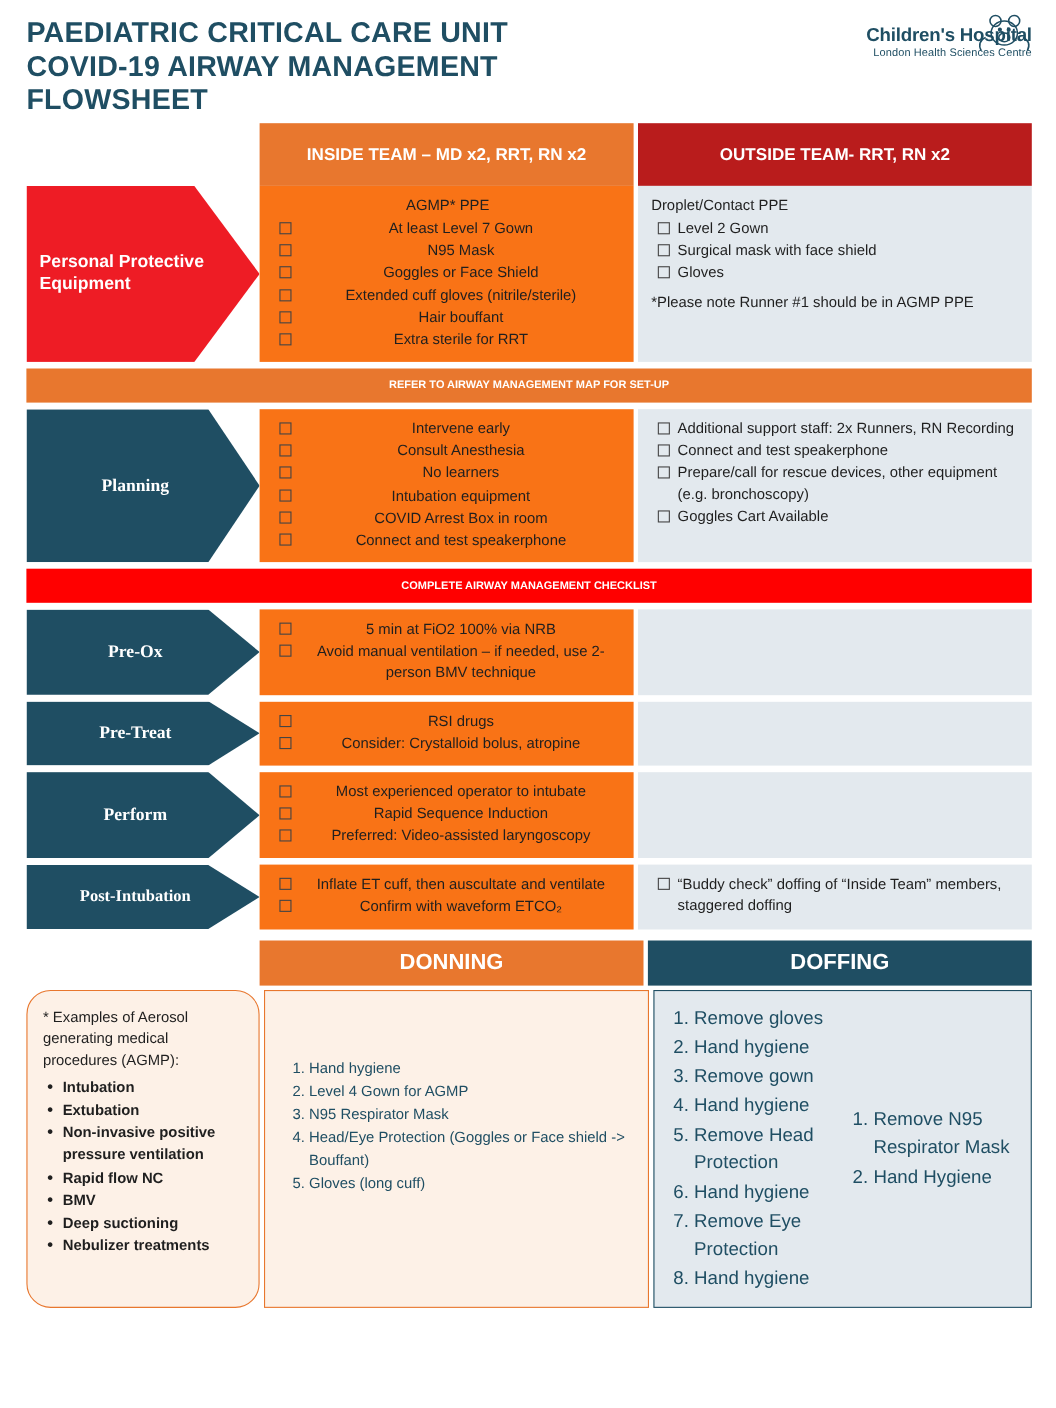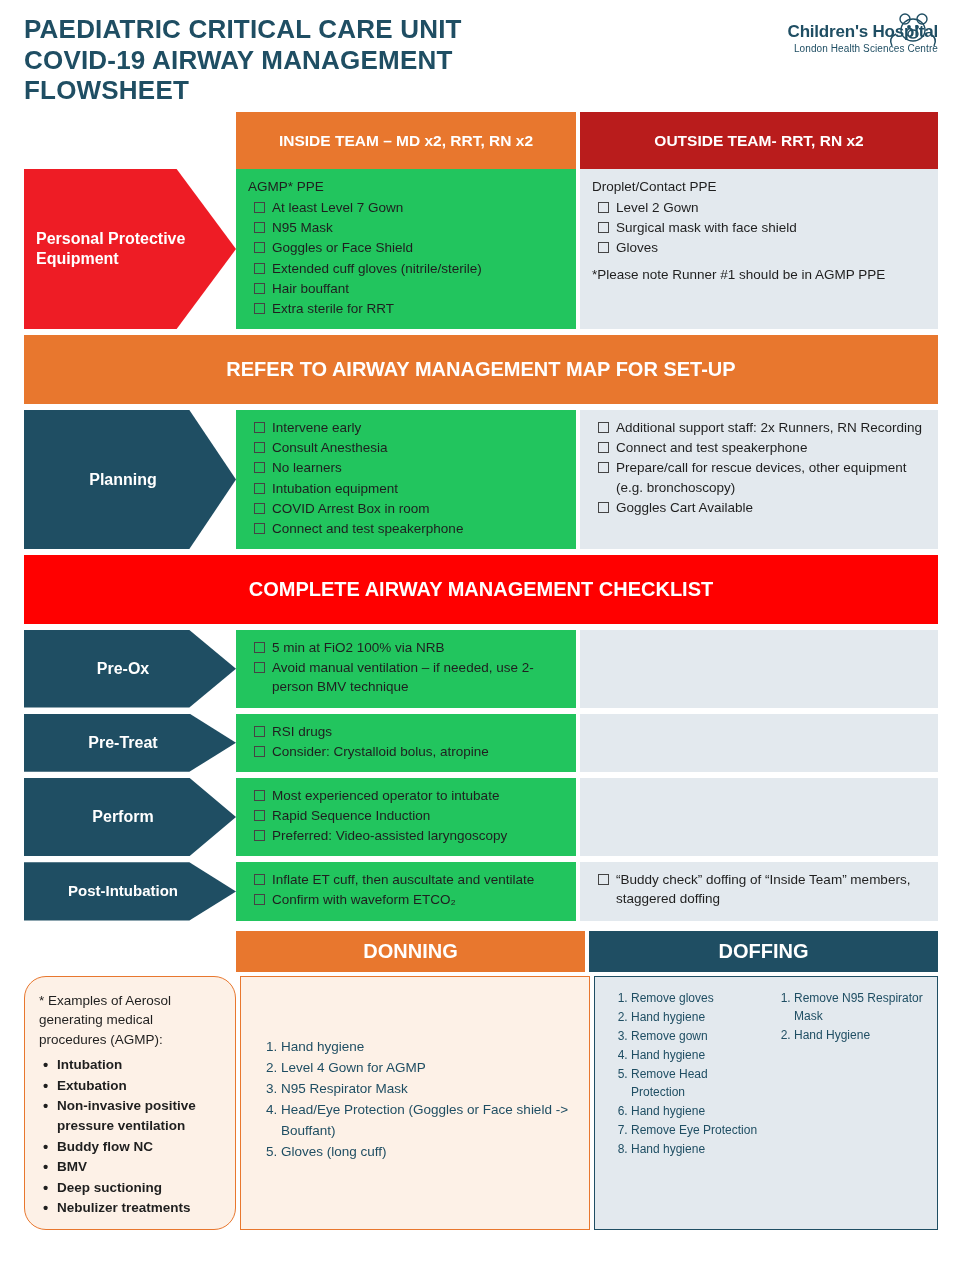--- a/index.html
+++ b/index.html
@@ -73,21 +73,21 @@
   .hdr-inside { background: #e8772e; }
   .hdr-outside { background: #b91c1c; margin-left: 4px; }
 
   
   .band { display: flex; margin: 0 22px 0 24px; }
   .cell {
     padding: 8px 10px 10px 12px;
     font-size: 13.5px;
     line-height: 1.42;
   }
-  .cell-inside { background: #22c55e; }
+  .cell-inside { background: #f97316; text-align: center; }
   .cell-outside { background: #e3e9ee; margin-left: 4px; }
   .cell-title { margin: 0 0 2px 0; }
 
   ul.ck { list-style: none; margin: 0; padding: 0; }
   ul.ck li {
     position: relative;
     padding-left: 24px;
     margin-bottom: 1px;
   }
   ul.ck li::before {
@@ -115,29 +115,30 @@
   }
   .arrow-red {
     background: #ee1c25;
     clip-path: polygon(0 0, 72% 0, 100% 50%, 72% 100%, 0 100%);
     font-size: 16px;
   }
   .arrow-navy {
     background: #1f4e63;
     clip-path: polygon(0 0, 78% 0, 100% 50%, 78% 100%, 0 100%);
     font-size: 16px;
+    font-family: Liberation Serif, serif;
   }
 
   
   .banner {
     margin: 6px 22px 6px 24px;
     text-align: center;
     font-weight: bold;
-    font-size: 20px;
-    padding: 23px 0;
+    font-size: 10px;
+    padding: 10px 0;
     color: #ffffff;
   }
   .banner-orange { background: #e8772e; }
   .banner-red { background: #ff0000; }
 
   .gap { height: 6px; }
 
   
   .dd-hdr-row { display: flex; margin: 0 22px 0 24px; }
   .dd-spacer { width: 212px; flex: 0 0 212px; }
@@ -180,24 +181,25 @@
     font-size: 13.5px;
     line-height: 1.5;
     margin-right: 4px;
   }
   .doffing-box {
     flex: 1 1 0;
     border: 1.6px solid #1f4e63;
     background: #e3e9ee;
     padding: 12px 12px 12px 14px;
     color: #1f4e63;
-    font-size: 12px;
+    font-size: 17px;
     line-height: 1.5;
     display: flex;
     gap: 10px;
+    align-items: center;
   }
   ol.steps { margin: 0; padding-left: 22px; }
   ol.steps li { margin-bottom: 1px; }
   ol.steps.start9 { counter-reset: item 8; }
   .doff-col { flex: 1 1 0; }
   .doff-col-2 { padding-top: 0; }
 </style>
 </head>
 <body>
 
@@ -360,21 +362,21 @@
   </div>
 
   <div class="dd-body-row">
 
     <div class="agmp-box">
       <div>* Examples of Aerosol generating medical procedures (AGMP):</div>
       <ul>
         <li>Intubation</li>
         <li>Extubation</li>
         <li>Non-invasive positive pressure ventilation</li>
-        <li>Buddy flow NC</li>
+        <li>Rapid flow NC</li>
         <li>BMV</li>
         <li>Deep suctioning</li>
         <li>Nebulizer treatments</li>
       </ul>
     </div>
 
     <div class="donning-box">
       <ol class="steps">
         <li>Hand hygiene</li>
         <li>Level 4 Gown for AGMP</li>

